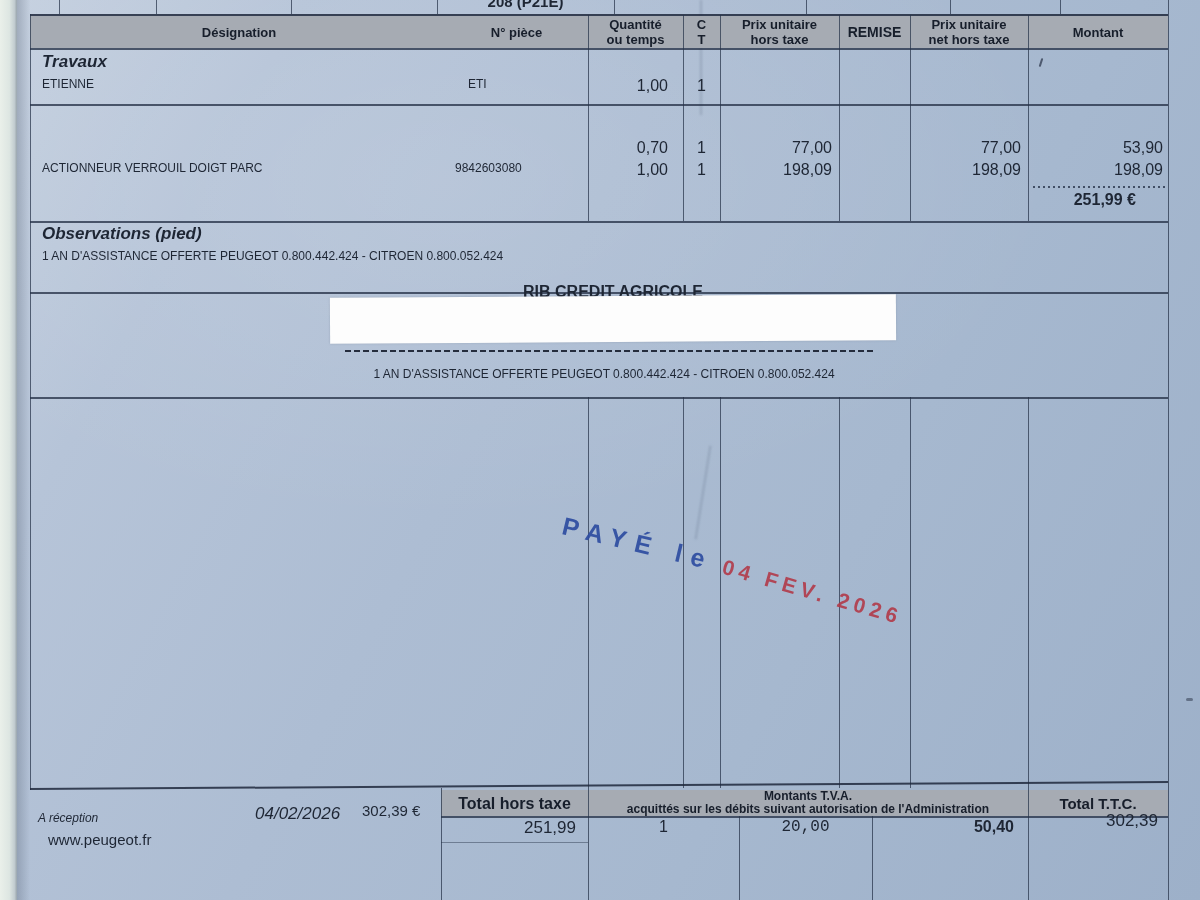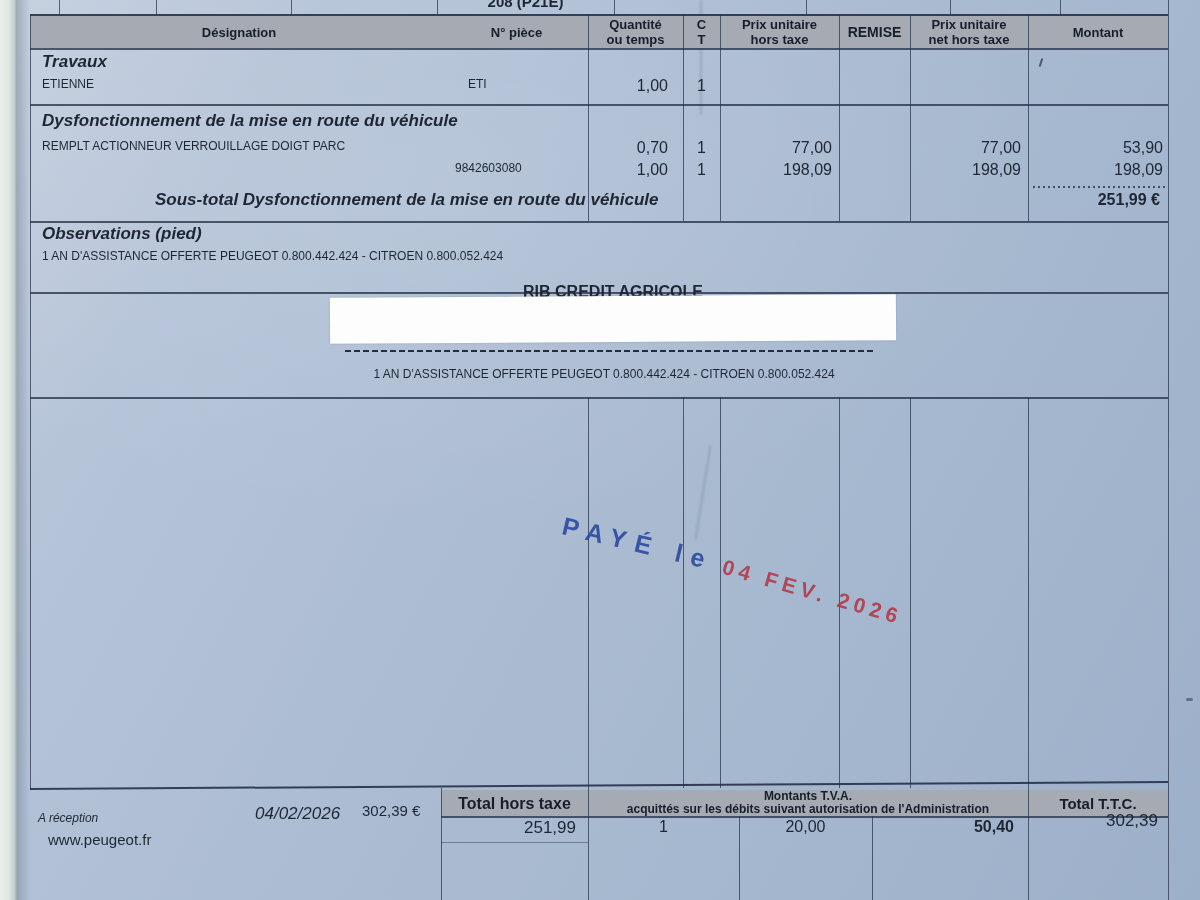--- a/index.html
+++ b/index.html
@@ -115,39 +115,37 @@
   </div>
   <div class="cell-label" style="left:1028px;top:16px;width:140px;height:32px;">Montant</div>
 
   <div class="txt title" style="left:42px;top:52px;text-align:center;">Travaux</div>
   <div class="txt" style="left:42px;top:77px;">ETIENNE</div>
   <div class="txt" style="left:468px;top:77px;">ETI</div>
   <div class="num" style="left:588px;top:77px;width:80px;">1,00</div>
   <div class="cnum" style="left:683px;top:77px;width:37px;">1</div>
   <div class="stray"></div>
 
-  <div class="txt title" style="left:42px;top:111px;">Dysfonctionnement de la mise en route du véhicule</div>
 
-  <div class="txt" style="left:42px;top:139px;">REMPLT ACTIONNEUR VERROUILLAGE DOIGT PARC</div>
   <div class="num" style="left:588px;top:139px;width:80px;">0,70</div>
   <div class="cnum" style="left:683px;top:139px;width:37px;">1</div>
   <div class="num" style="left:720px;top:139px;width:112px;">77,00</div>
   <div class="num" style="left:910px;top:139px;width:111px;">77,00</div>
   <div class="num" style="left:1028px;top:139px;width:135px;">53,90</div>
 
+  <div class="txt" style="left:42px;top:161px;">ACTIONNEUR VERROUIL DOIGT PARC</div>
   <div class="txt" style="left:455px;top:161px;">9842603080</div>
   <div class="num" style="left:588px;top:161px;width:80px;">1,00</div>
   <div class="cnum" style="left:683px;top:161px;width:37px;">1</div>
   <div class="num" style="left:720px;top:161px;width:112px;">198,09</div>
   <div class="num" style="left:910px;top:161px;width:111px;">198,09</div>
   <div class="num" style="left:1028px;top:161px;width:135px;">198,09</div>
 
   <div class="dotted" style="left:1033px;top:186px;width:133px;"></div>
-  <div class="txt title" style="left:155px;top:190px;">Sous-total Dysfonctionnement de la mise en route du véhicule</div>
-  <div class="num" style="left:1028px;top:191px;width:132px;font-weight:bold;">251,99 €</div>
+  <div class="num" style="left:984px;top:191px;width:132px;font-weight:bold;padding-left:20px;">251,99 €</div>
 
   <div class="txt title" style="left:42px;top:224px;">Observations (pied)</div>
   <div class="txt" style="left:42px;top:249px;">1 AN D'ASSISTANCE OFFERTE PEUGEOT 0.800.442.424 - CITROEN 0.800.052.424</div>
 
   <div class="txt" style="left:330px;top:283px;width:566px;text-align:center;font-weight:bold;font-size:16px;">RIB CREDIT AGRICOLE</div>
   <div class="redact"></div>
   <div class="dashed" style="left:345px;top:350px;width:530px;"></div>
   <div class="txt" style="left:40px;top:367px;width:1128px;text-align:center;">1 AN D'ASSISTANCE OFFERTE PEUGEOT 0.800.442.424 - CITROEN 0.800.052.424</div>
 
   <div class="stamp">
@@ -175,17 +173,17 @@
   </div>
   <div class="cell-label" style="left:1028px;top:790px;width:140px;height:26px;font-size:15px;">Total T.T.C.</div>
 
   <div class="txt" style="left:48px;top:792px;font-size:15px;margin-top:39px;">www.peugeot.fr</div>
   <div class="txt" style="left:38px;top:811px;font-style:italic;">A réception</div>
   <div class="txt" style="left:255px;top:804px;font-style:italic;font-size:17px;">04/02/2026</div>
   <div class="txt" style="left:362px;top:802px;font-size:15px;">302,39 €</div>
 
   <div class="num" style="left:441px;top:818px;width:135px;font-size:17px;">251,99</div>
   <div class="cnum" style="left:588px;top:818px;width:151px;">1</div>
-  <div class="cnum" style="left:739px;top:818px;width:133px;">20,00</div>
+  <div class="cnum" style="left:739px;top:818px;width:133px;font-family:Liberation Mono, monospace;">20,00</div>
   <div class="num" style="left:872px;top:818px;width:142px;font-weight:bold;">50,40</div>
   <div class="num" style="left:1028px;top:811px;width:130px;font-size:17px;">302,39</div>
 
 </div>
 
 </body></html>

